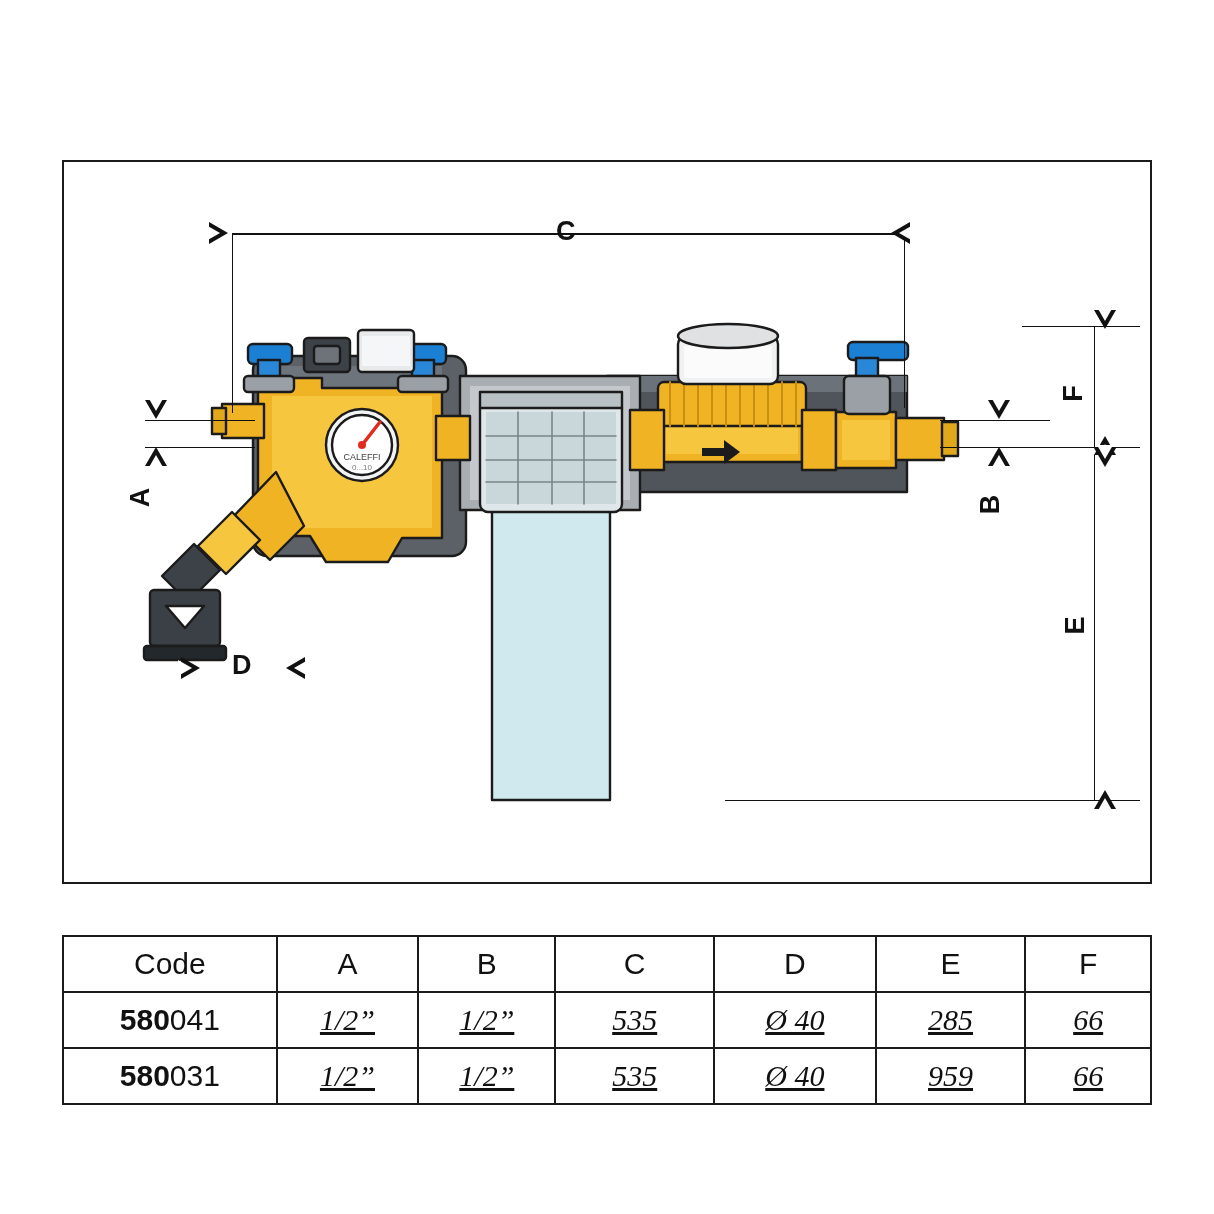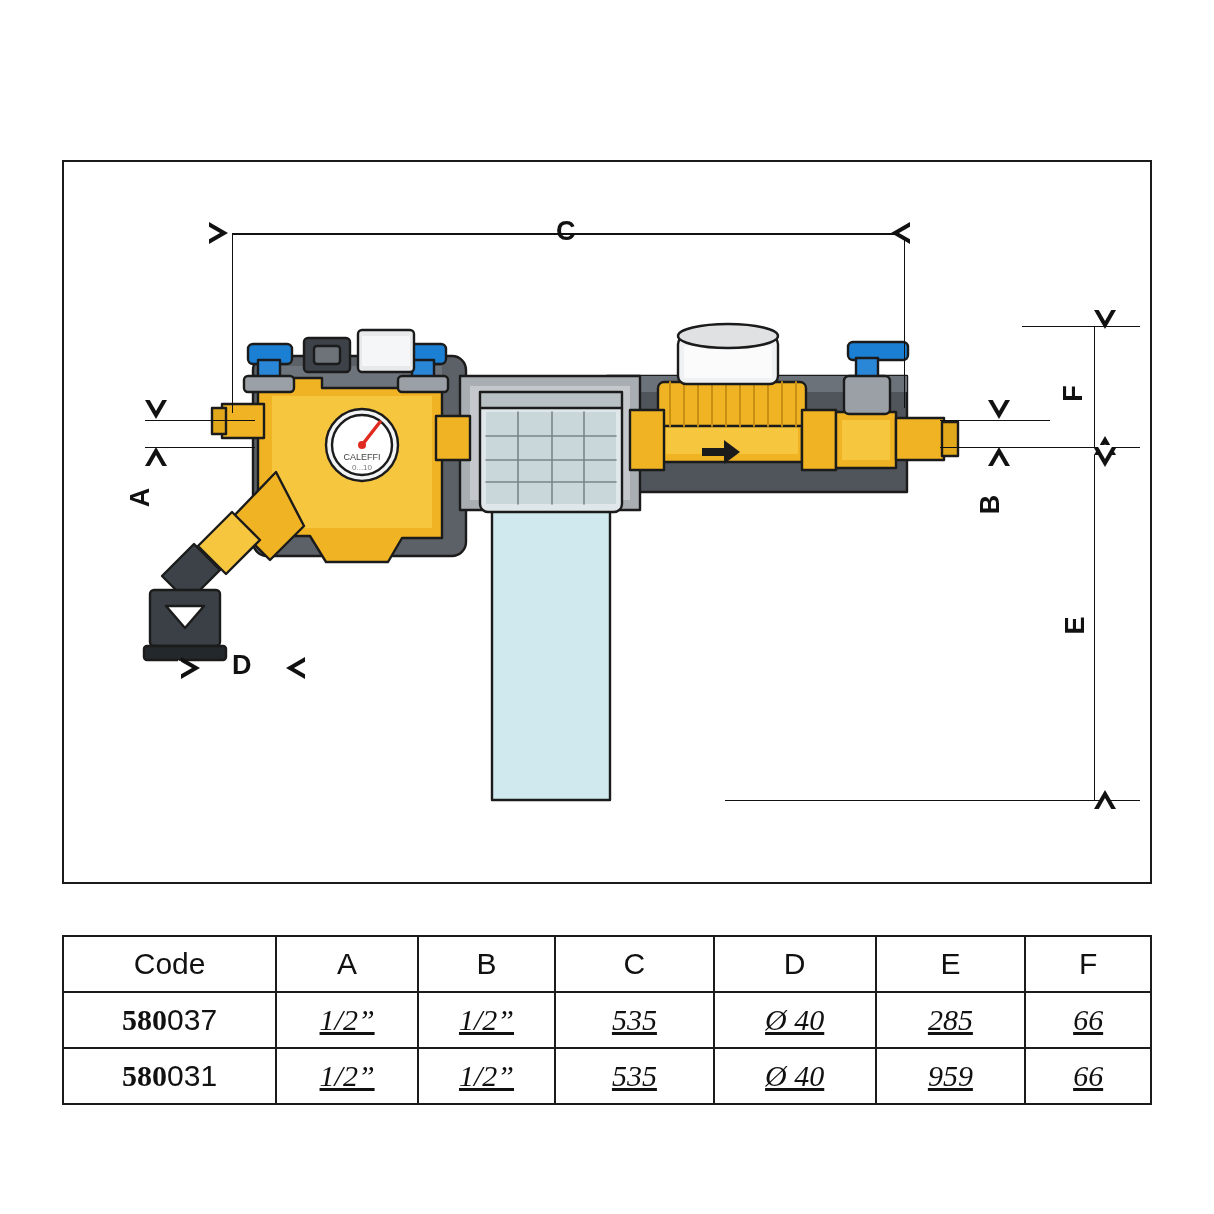--- a/index.html
+++ b/index.html
@@ -28,21 +28,21 @@
   .outline-u:after{content:"";position:absolute;left:-8px;top:8px;width:0;height:0;border-left:8px solid transparent;border-right:8px solid transparent;border-bottom:14px solid #fff;}
 
   
   .spectable{position:absolute;left:62px;top:935px;width:1090px;border-collapse:collapse;}
   .spectable td,.spectable th{border:2px solid #1b1b1b;text-align:center;font-size:30px;color:#111;padding:10px 4px;font-weight:normal;}
   .spectable th{font-size:30px;font-weight:normal;}
   .italic{font-style:italic;font-family:"Liberation Serif",serif;font-size:31px;text-decoration:underline;}
   .hdr{font-family:"Liberation Sans",sans-serif;font-size:31px;}
   .hdr-letter{font-size:31px;}
   .code-val{font-family:"Liberation Sans",sans-serif;font-size:31px;}
-  .code-val b{font-weight:bold;font-family:Liberation Serif, serif;}
+  .code-val b{font-weight:bold;}
   
   .spectable tr td:first-child,.spectable tr th:first-child{border-left:2px solid #1b1b1b;margin-left:22px;}
 </style>
 </head>
 <body>
 
 <div class="sheet">
 
   <div class="frame"></div>
 
@@ -190,21 +190,21 @@
         <th class="hdr-letter" style="width:140px;">A</th>
         <th class="hdr-letter" style="width:135px;">B</th>
         <th class="hdr-letter" style="width:160px;">C</th>
         <th class="hdr-letter" style="width:165px;">D</th>
         <th class="hdr-letter" style="width:150px;">E</th>
         <th class="hdr-letter" style="width:125px;">F</th>
       </tr>
     </thead>
     <tbody>
       <tr>
-        <td class="code-val"><b>580</b><span>037</span></td>
+        <td class="code-val"><b>580</b><span>041</span></td>
         <td class="italic">1/2”</td>
         <td class="italic">1/2”</td>
         <td class="italic">535</td>
         <td class="italic">Ø 40</td>
         <td class="italic">285</td>
         <td class="italic">66</td>
       </tr>
       <tr>
         <td class="code-val"><b>580</b><span>031</span></td>
         <td class="italic">1/2”</td>

